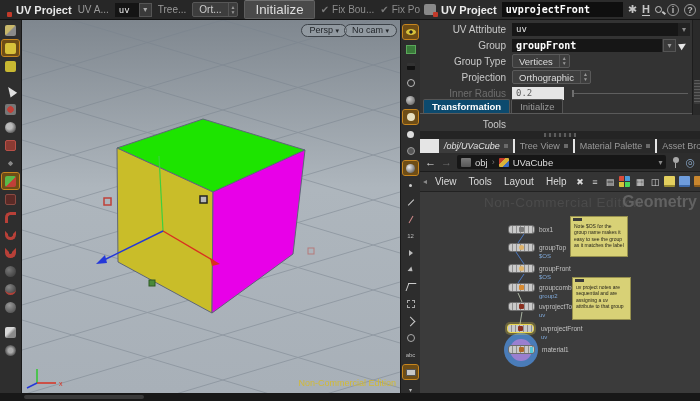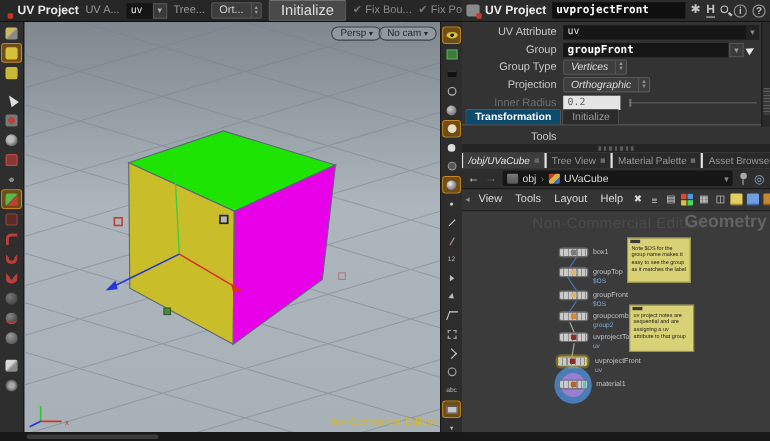--- a/index.html
+++ b/index.html
@@ -63,37 +63,37 @@
   .prow { position:absolute; left:0; width:280px; height:14px; display:flex; align-items:center; }
   .plabel { position:absolute; left:0; width:86px; text-align:right; color:#c9c9c9; font-size:10px; }
   .plabel.dim { color:#6e6e6e; }
   .pfield { position:absolute; height:13px; background:#161616; display:flex; align-items:center; }
   .pfield .tx { flex:1; padding:0 4px; color:#e4e4e4; font-size:9px; font-family:"DejaVu Sans Mono",monospace; }
   .pfield .tx.bold { font-weight:bold; color:#fff; font-size:10px; }
   .pfield .tx.dim { color:#5e5e5e; }
   .pfield .da { width:12px; text-align:center; color:#8a8a8a; font-size:8px; background:#222; height:100%; line-height:13px; }
   .pbtn { position:absolute; height:14px; background:#3e3e3e; border:1px solid #5a5a5a; border-radius:2px;
     display:flex; align-items:center; color:#dcdcdc; }
-  .pbtn .lbl { padding:0 6px; font-size:9.5px; white-space:nowrap;font-style:italic; }
+  .pbtn .lbl { padding:0 6px; font-size:9.5px; white-space:nowrap; }
   .slider-track { position:absolute; height:1px; background:#5f5f5f; top:7px; }
   .slider-track::before { content:""; position:absolute; left:0; top:-3px; width:2px; height:7px; background:#6e6e6e; }
   .dd-btn { position:absolute; width:13px; height:13px; background:#3a3a3a; border:1px solid #555;
     text-align:center; line-height:11px; color:#999; font-size:8px; }
   .sel-arrow { position:absolute; color:#e8e8e8; font-size:9px; transform:rotate(-30deg); }
   .ptabs { position:absolute; left:0; top:80px; width:272px; height:14px; border-bottom:1px solid #5a5a5a; display:flex; align-items:flex-end; padding-left:3px; gap:1px; }
   .ptab { padding:1px 8px 1px; font-size:9.5px; border:1px solid #555; border-bottom:none; border-radius:2px 2px 0 0; }
   .ptab.active { background:#0c4a6e; color:#fff; font-weight:bold; }
   .ptab.idle { background:#2b2b2b; color:#9a9a9a; }
   .vscroll { position:absolute; right:0; top:0; width:8px; height:95px; background:#2a2a2a; border-left:1px solid #1d1d1d; }
   .vscroll .vgrip { position:absolute; left:1px; top:60px; width:6px; height:24px; background:repeating-linear-gradient(#5c5c5c 0 1px,#3a3a3a 1px 3px); border-radius:1px; }
   .splitter { position:absolute; left:0; top:111px; width:280px; height:8px; background:#242424; }
   .splitter .hgrip { position:absolute; left:124px; top:2px; width:32px; height:4px; background:repeating-linear-gradient(90deg,#5c5c5c 0 2px,#2a2a2a 2px 5px); }
   
   .pane-tabs { position:absolute; left:420px; top:139px; width:280px; height:14px; background:#e5e5e5;
-    display:flex; align-items:stretch; gap:2px; padding-left:1px; }
+    display:flex; align-items:stretch; gap:2px; padding-left:19px; }
   .wtab { display:flex; align-items:center; gap:4px; padding:0 5px; font-size:9px; white-space:nowrap; }
   .wtab .dot { width:4px; height:4px; background:#6a6a6a; }
   .wtab.active { background:#3c3c3c; color:#e2e2e2; font-style:italic; }
   .wtab.idle { background:#2a2a2a; color:#9a9a9a; }
   .pane-tabs .spacer { flex:1; }
   
   .nav-bar { position:absolute; left:420px; top:153px; width:280px; height:19px; background:#2d2d2d;
     border-bottom:1px solid #1c1c1c; display:flex; align-items:center; gap:5px; padding:0 5px; }
   .nav-arrow { font-size:11px; font-weight:bold; }
   .crumb { flex:1; background:#161616; border-radius:2px; height:14px; display:flex; align-items:center; gap:4px; padding:0 4px; }

